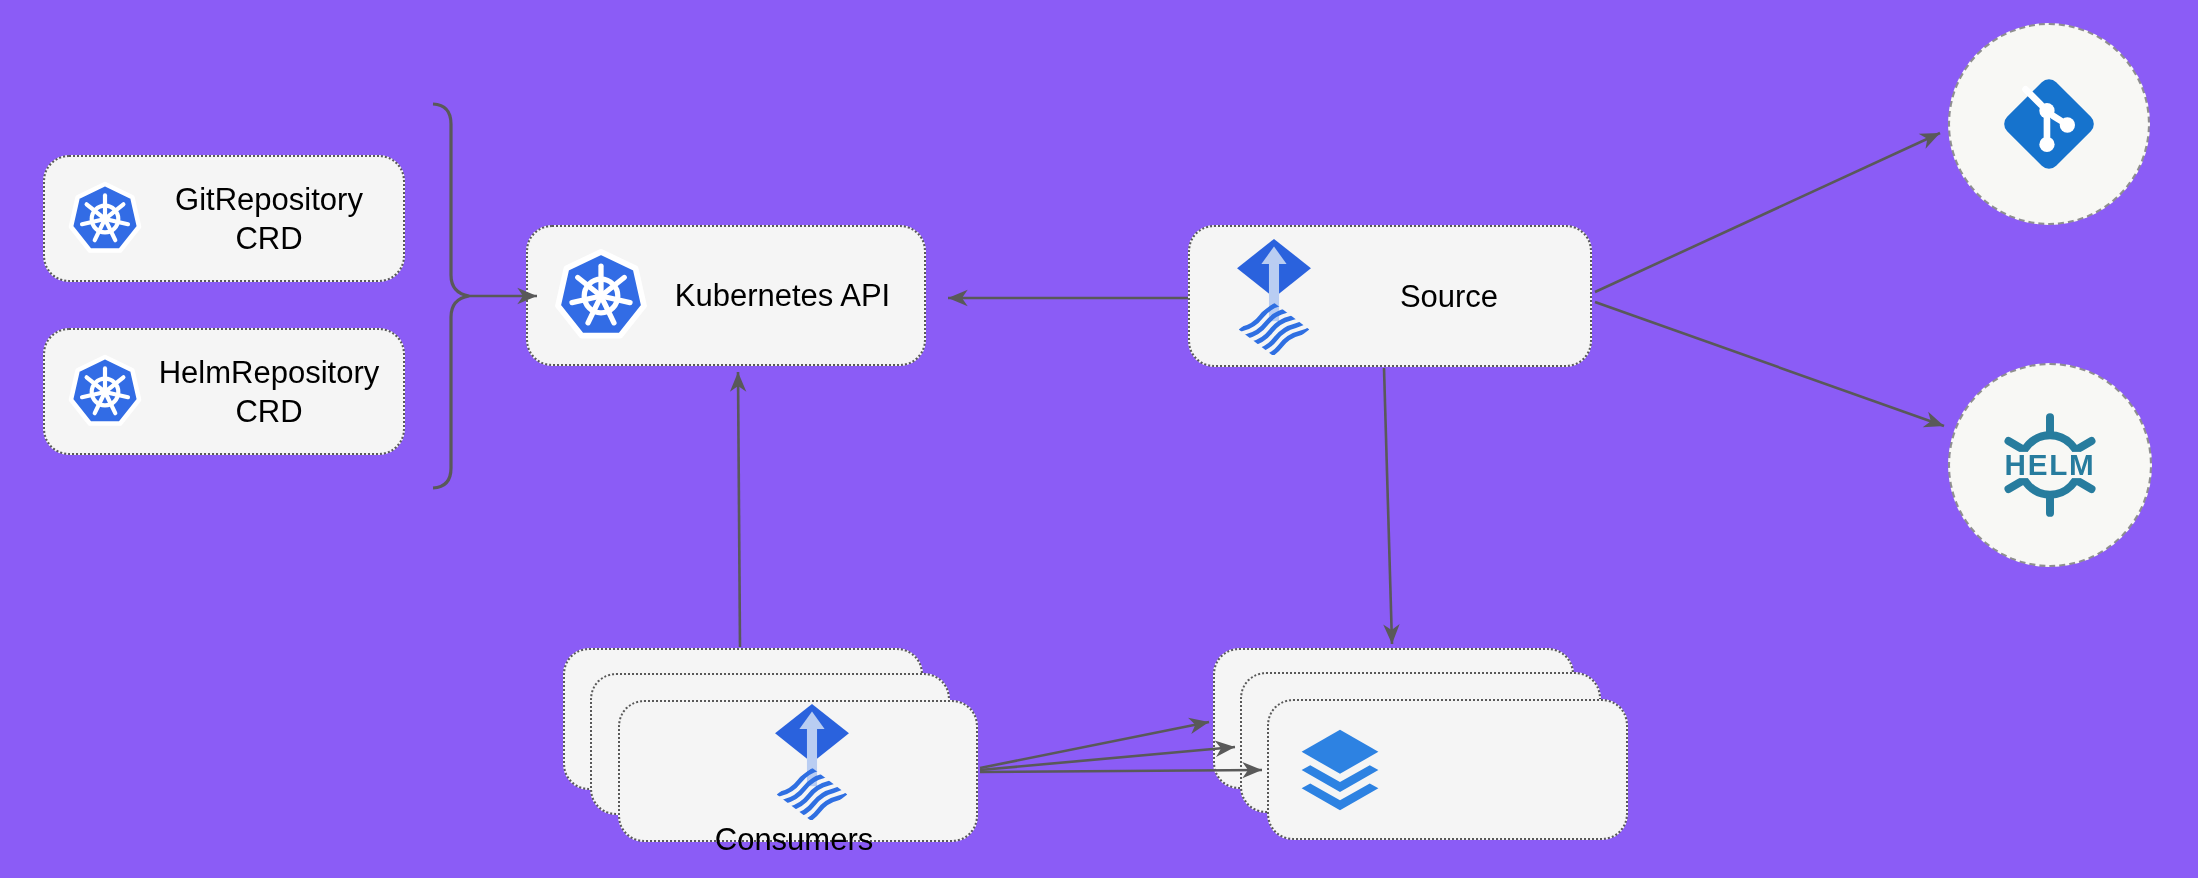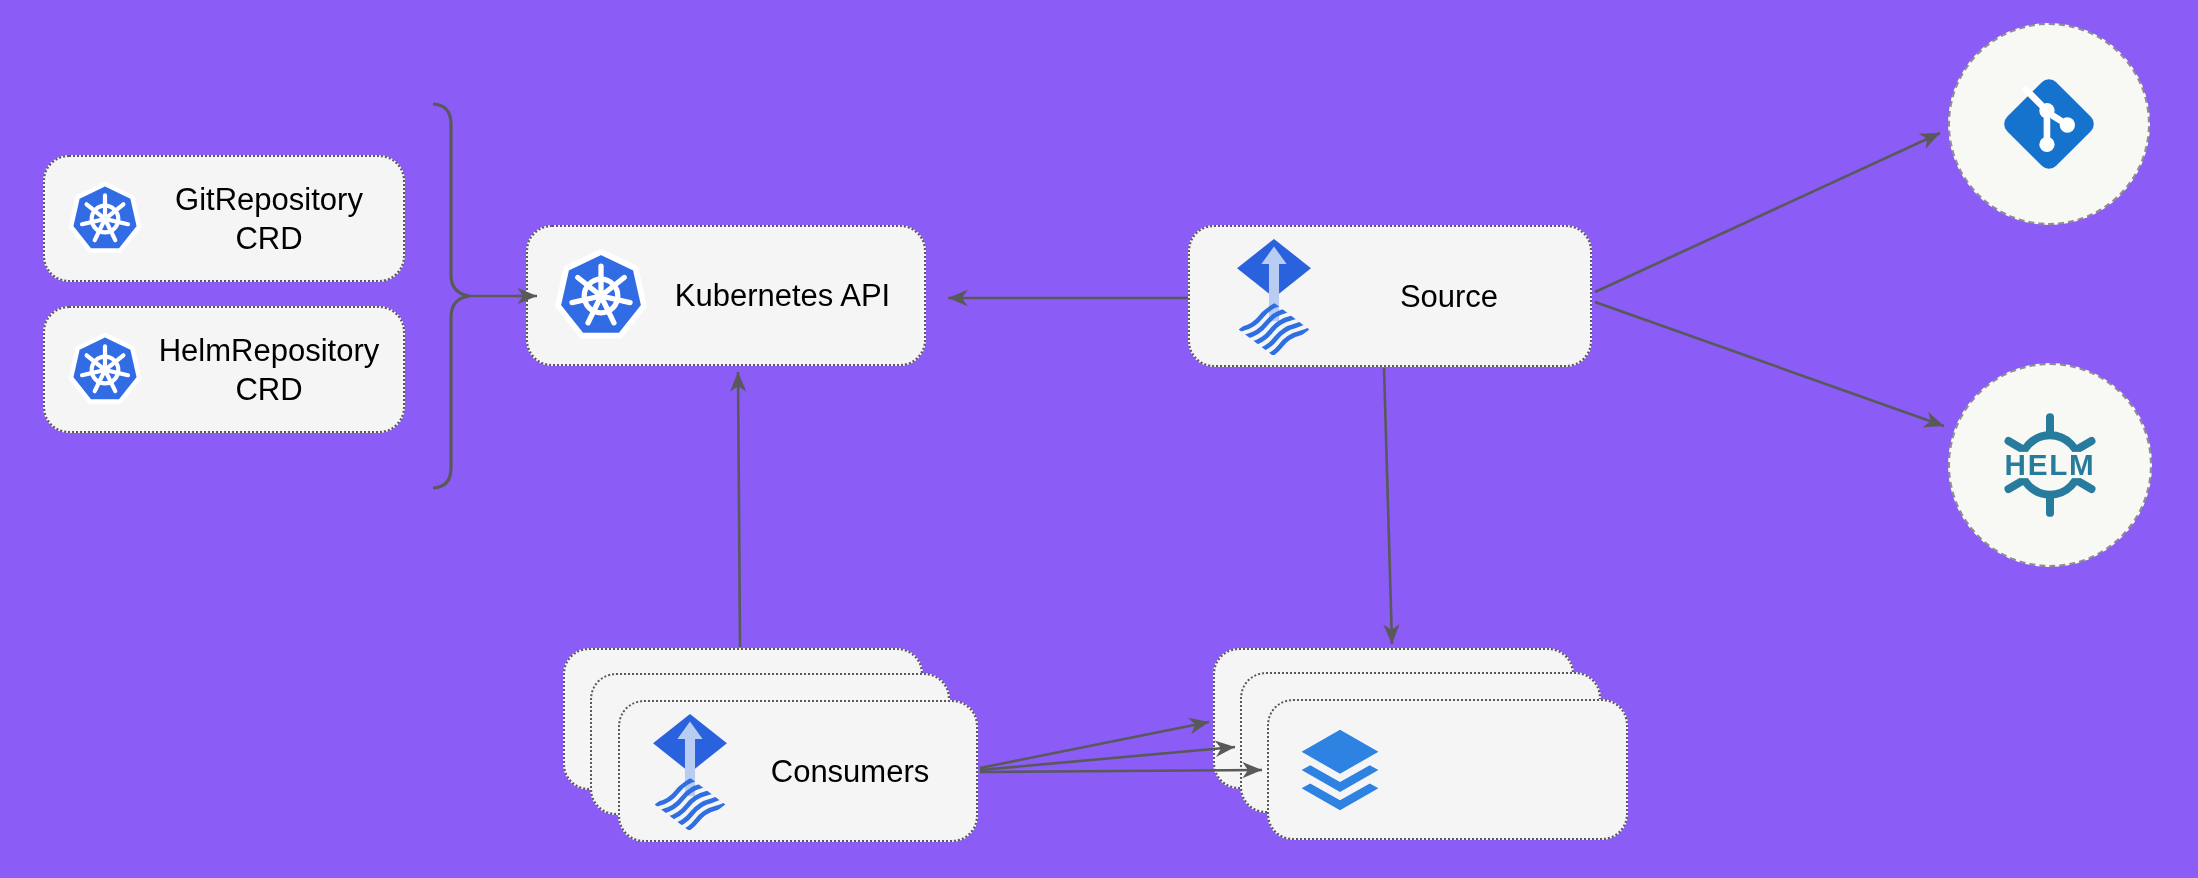--- a/index.html
+++ b/index.html
@@ -120,21 +120,21 @@
   <div class="node" style="left:43px;top:155px;width:362px;height:127px;">
     <svg class="icon" width="76" height="76" style="margin-left:22px">
         <use href="#k8s-icon"></use>
       </svg>
     <div class="label">
       <div>GitRepository</div>
       <div>CRD</div>
     </div>
   </div>
 
-  <div class="node" style="left:43px;top:306px;width:362px;height:127px;">
+  <div class="node" style="left:43px;top:328px;width:362px;height:127px;">
     <svg class="icon" width="76" height="76" style="margin-left:22px">
         <use href="#k8s-icon"></use>
       </svg>
     <div class="label">
       <div>HelmRepository</div>
       <div>CRD</div>
     </div>
   </div>
 
   <div class="node" style="left:526px;top:225px;width:400px;height:141px;">
@@ -148,21 +148,21 @@
     <svg class="icon" width="84" height="118" style="margin-left:42px">
         <use href="#flux-icon"></use>
       </svg>
     <div class="label">
       <div>Source</div>
     </div>
   </div>
 
   <div class="node stackbox" style="left:563px;top:648px;width:360px;height:142px;"></div>
   <div class="node stackbox2" style="left:590px;top:673px;width:360px;height:142px;"></div>
-  <div class="node front" style="left:618px;top:700px;width:360px;height:142px;">
+  <div class="node front" style="left:618px;top:700px;width:360px;height:142px;flex-direction:column;">
     <svg class="icon" width="84" height="118" style="margin-left:28px">
         <use href="#flux-icon"></use>
       </svg>
     <div class="label">Consumers</div>
   </div>
 
   <div class="node stackbox" style="left:1213px;top:648px;width:361px;height:141px;"></div>
   <div class="node stackbox2" style="left:1240px;top:672px;width:361px;height:141px;"></div>
   <div class="node front" style="left:1267px;top:699px;width:361px;height:141px;">
     <svg class="icon" width="96" height="96" style="margin-left:23px">

